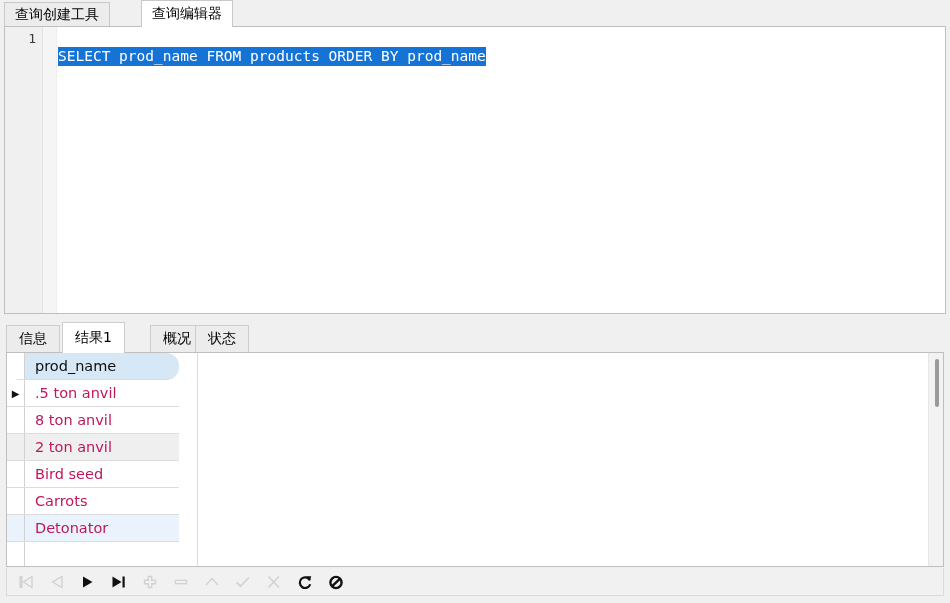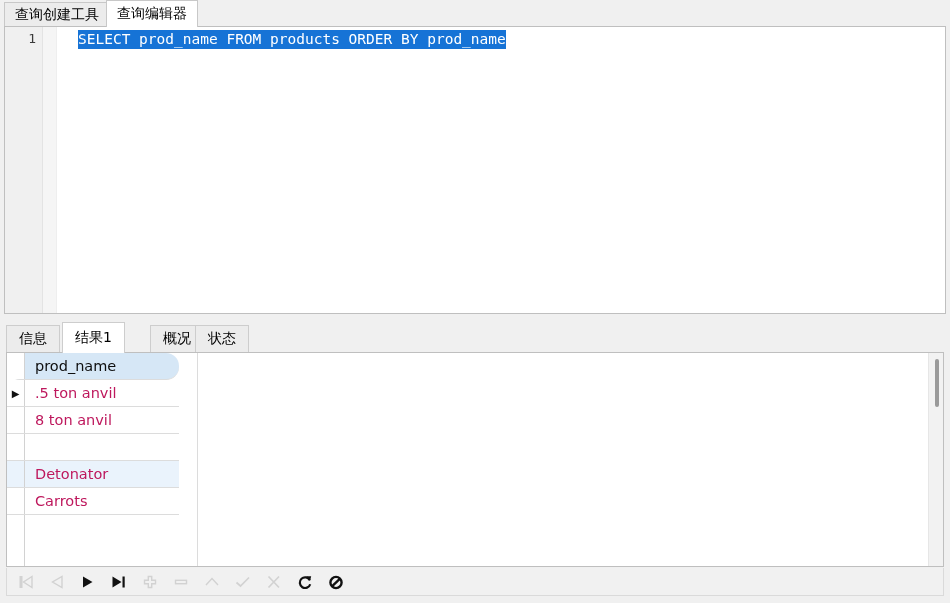--- a/index.html
+++ b/index.html
@@ -43,20 +43,21 @@
     white-space: nowrap;
     font-family: "DejaVu Sans", sans-serif;
   }
   .tabstrip-top .tab.active {
     background: #ffffff;
     border-color: #c8c8c8;
     top: 0px;
     height: 27px;
     line-height: 25px;
     z-index: 5;
+    margin-left: 35px;
   }
   .tabstrip-top .tab.t0 { left: 4px; }
   .tabstrip-top .tab.t1 { left: 106px; }
 
   
   .editor-panel {
     position: absolute;
     left: 4px;
     top: 26px;
     width: 942px;
@@ -91,22 +92,21 @@
     background: #f5f5f5;
     border-right: 1px solid #eeeeee;
     box-sizing: border-box;
   }
   .editor-code {
     position: absolute;
     left: 53px;
     top: 0;
     right: 0;
     bottom: 0;
-    padding-top: 3px;
-    margin-left: 20px;
+    padding-top: 20px;
   }
   .code-line {
     height: 19px;
     line-height: 19px;
     white-space: pre;
     font-family: "DejaVu Sans Mono", monospace;
     font-size: 14.5px;
   }
   .code-sel {
     background: #1673d6;
@@ -330,33 +330,38 @@
       <div class="grid-cell fill-white">
         <div class="mark">▶</div>
         <div class="val">.5 ton anvil</div>
       </div>
 
       <div class="grid-cell fill-white">
         <div class="mark"></div>
         <div class="val">8 ton anvil</div>
       </div>
 
+      <div class="grid-cell fill-gray">
+        <div class="mark"></div>
+        <div class="val">2 ton anvil</div>
+      </div>
 
       <div class="grid-cell fill-white">
         <div class="mark"></div>
+        <div class="val">Bird seed</div>
+      </div>
+
+      <div class="grid-cell fill-white">
+        <div class="mark"></div>
+        <div class="val">Carrots</div>
       </div>
 
       <div class="grid-cell fill-blue">
         <div class="mark"></div>
         <div class="val">Detonator</div>
-      </div>
-
-      <div class="grid-cell fill-white">
-        <div class="mark"></div>
-        <div class="val">Carrots</div>
       </div>
 
     </div>
 
     <div class="grid-vline"></div>
 
     <div class="grid-scroll">
       <div class="thumb"></div>
     </div>
   </div>

